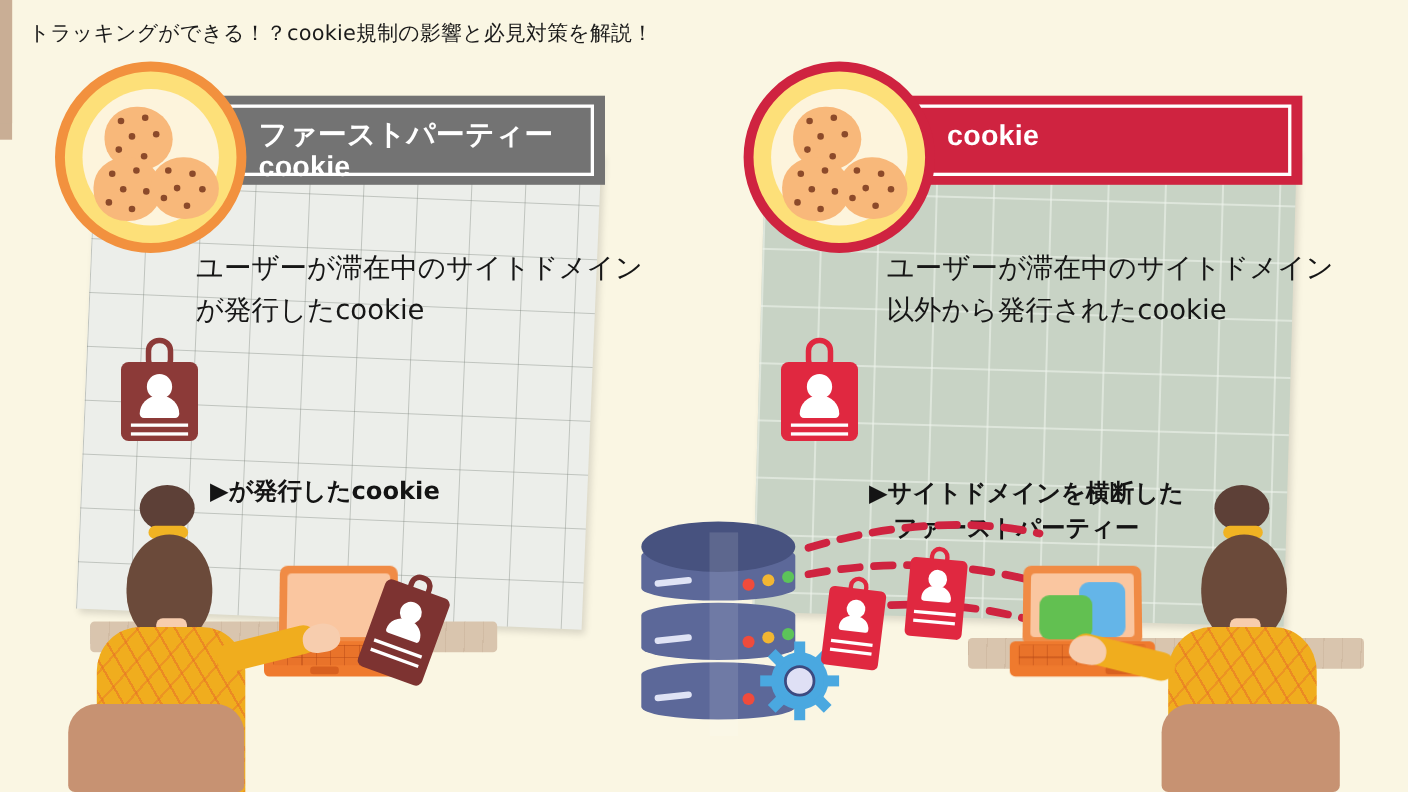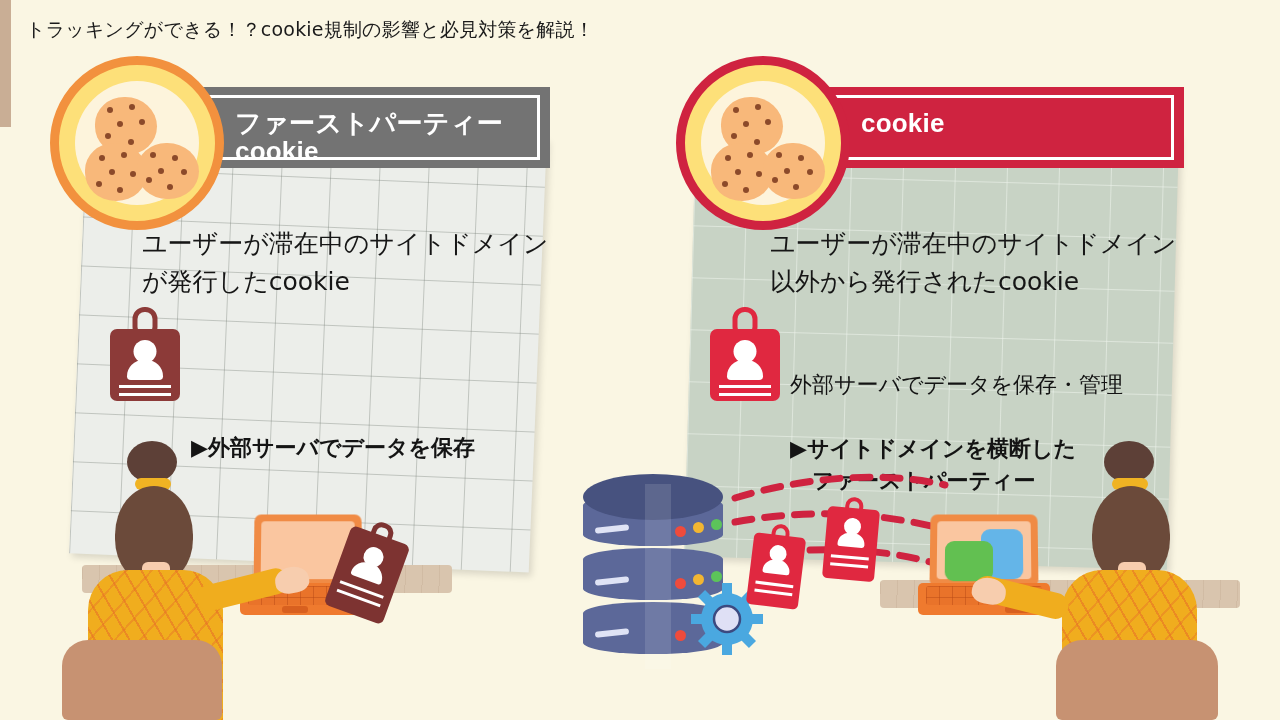--- a/index.html
+++ b/index.html
@@ -145,20 +145,21 @@
   }
 
   
   .desc {
     position: absolute;
     color: #161616;
     font-size: 25px;
     line-height: 38px;
     font-family: "DejaVu Sans", sans-serif;
     white-space: pre-line;
+    margin-left: 36px;
   }
   .desc-left  { left: 142px; top: 225px; }
   .desc-right { left: 770px; top: 225px; }
 
   
   .badge-icon {
     position: absolute;
     width: 70px;
     height: 94px;
   }
@@ -512,21 +513,21 @@
     <div class="card">
       <div class="head"></div>
       <div class="body"></div>
       <div class="line l1"></div>
       <div class="line l2"></div>
     </div>
   </div>
 
   <div class="note note-left">
     <br>
-    <span class="b">▶外部サーバでデータを保存</span>
+    <span class="b">▶が発行したcookie</span>
   </div>
 
   <div class="ribbon ribbon-left">
     <div class="inner">
       <div class="t1">ファーストパーティー</div>
       <div class="t2">cookie</div>
     </div>
   </div>
 
   <div class="cookie-circle cc-left">
@@ -569,21 +570,21 @@
     <div class="clip"></div>
     <div class="card">
       <div class="head"></div>
       <div class="body"></div>
       <div class="line l1"></div>
       <div class="line l2"></div>
     </div>
   </div>
 
   <div class="note note-right">
-    <span>外部サーバでデータを保存・管理</span><br>
+    <br>
     <span class="b">▶サイトドメインを横断した
 　ファーストパーティー</span>
   </div>
 
   <div class="ribbon ribbon-right">
     <div class="inner">
       <div class="t2">cookie</div>
     </div>
   </div>
 

